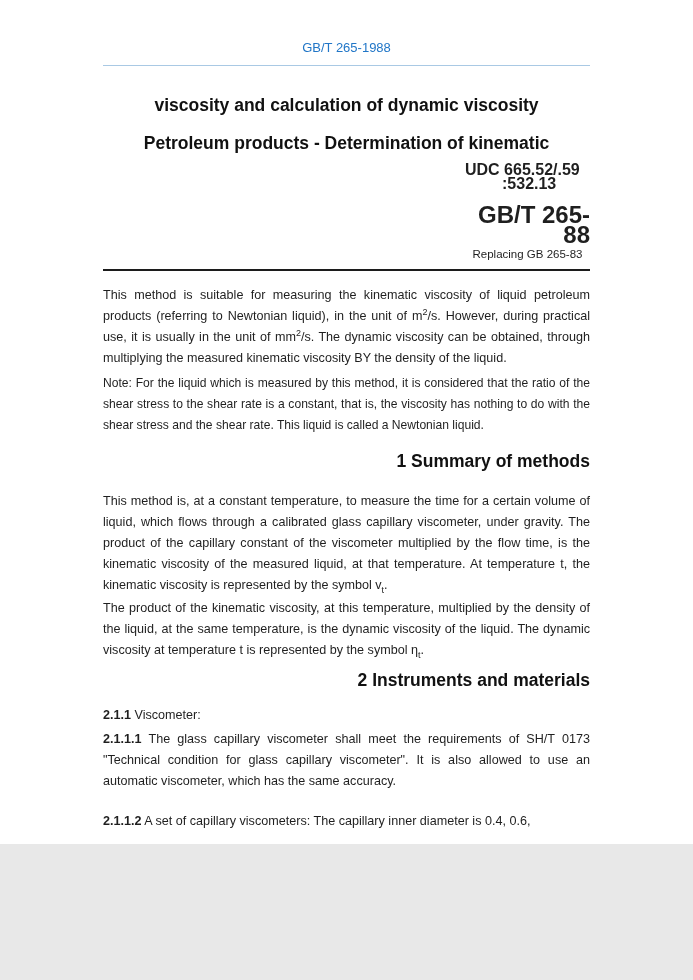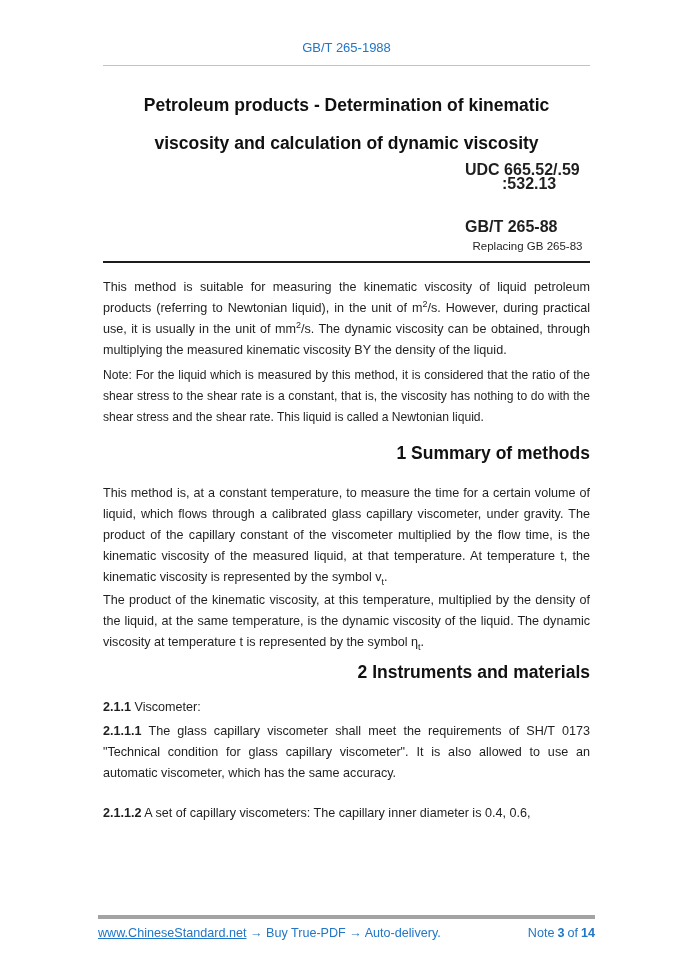--- a/index.html
+++ b/index.html
@@ -1,38 +1,38 @@
 <!DOCTYPE html>
 <html><head>
 <meta charset="utf-8">
 <style>
   html,body { margin:0; padding:0; background:#e8e8e8; }
   .page {
-    width:693px; height:980px; margin:0 auto; background:#ffffff;
+    width:693px; height:844px; margin:0 auto; background:#ffffff;
     position:relative; overflow:hidden;
     font-family:"Liberation Sans","DejaVu Sans",sans-serif;
     color:#1f1f1f;
   }
   .content { padding:0 103px; }
 
   .header-code {
     padding-top:40px; text-align:center;
     color:#2176c7; font-size:13px; line-height:16px;
   }
   .header-rule { margin-top:9px; border-top:1px solid #a9c9e4; height:0; }
 
   .doc-title {
     margin-top:20px; text-align:center; font-weight:bold;
     font-size:17.5px; line-height:38px; color:#111111;
   }
 
   .meta { margin-left:362px; margin-top:1px; }
   .udc-line { font-weight:bold; font-size:16px; line-height:14px; }
   .udc-line2 { padding-left:37px; }
-  .std-code { font-size:16px; font-weight:bold; margin-top:26px; line-height:20px; }
+  .std-code { font-size:24px; font-weight:bold; margin-top:14px; line-height:20px;text-align:right; }
   .replacing { font-size:11.5px; line-height:14px; margin-top:2px;text-align:center; }
 
   .black-rule { margin-top:8px; border-top:2.5px solid #1c1c1c; height:0; }
 
   .para {
     font-size:12.6px; line-height:21px; text-align:justify;
     margin:14px 0 0 0;
   }
   .note { font-size:12.1px; margin-top:4px; }
   sup { font-size:9px; line-height:0; }
@@ -64,22 +64,22 @@
 </head>
 <body>
 
 <div class="page">
   <div class="content">
 
     <div class="header-code">GB/T 265-1988</div>
     <div class="header-rule"></div>
 
     <div class="doc-title">
+      <div>viscosity and calculation of dynamic viscosity</div>
       <div>Petroleum products - Determination of kinematic</div>
-      <div>viscosity and calculation of dynamic viscosity</div>
     </div>
 
     <div class="meta">
       <div class="udc-line">UDC 665.52/.59</div>
       <div class="udc-line udc-line2">:532.13</div>
       <div class="std-code">GB/T 265-88</div>
       <div class="replacing">Replacing GB 265-83</div>
     </div>
 
     <div class="black-rule"></div>

